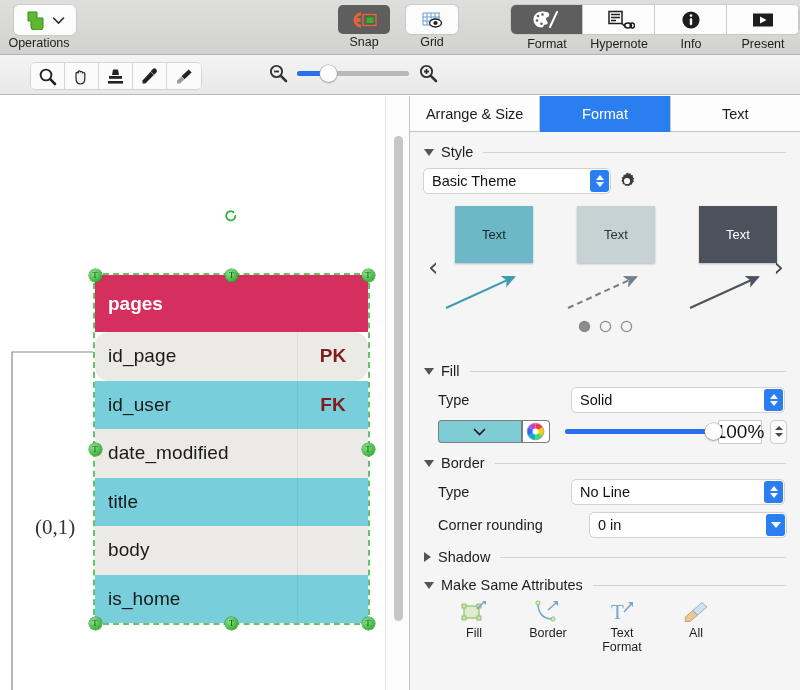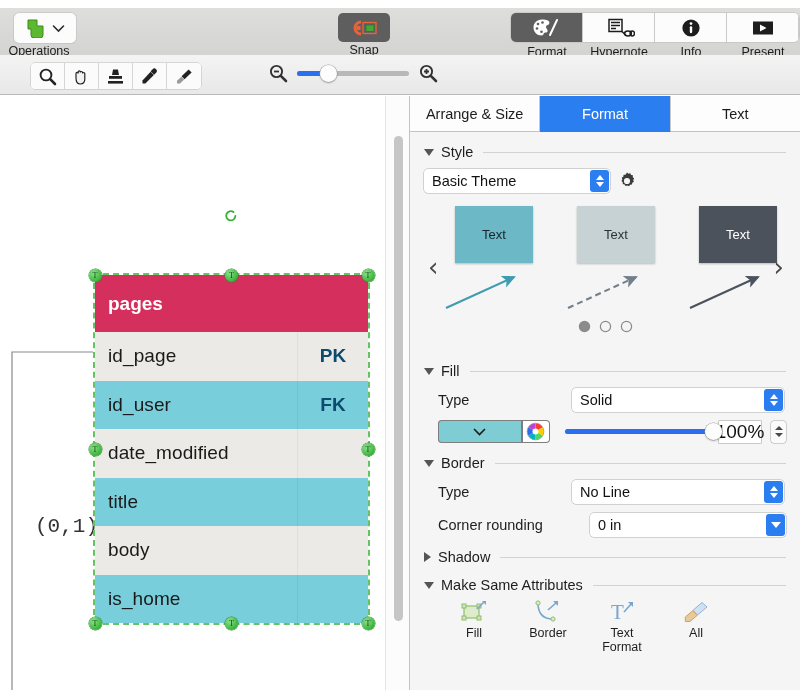--- a/index.html
+++ b/index.html
@@ -7,21 +7,21 @@
     width: 800px; height: 690px;
     font-family: "Liberation Sans", sans-serif;
     overflow: hidden;
     background: #ffffff;
     -webkit-font-smoothing: antialiased;
   }
   #app { position: relative; width: 800px; height: 690px; }
 
   
   .toolbar {
-    position: absolute; left: 0; top: 8px; width: 800px; height: 55px;
+    position: absolute; left: 0; top: 0; width: 800px; height: 55px;
     background: linear-gradient(to bottom, #dededd 0%, #d2d2d1 100%);
     border-bottom: 1px solid #b4b4b3;
   }
   .tb-group { position: absolute; top: 0; height: 55px; }
   .tb-btn {
     display: flex; flex-direction: column; align-items: center;
     justify-content: flex-start; cursor: default;
   }
   .tb-chip {
     background: #fcfcfc; border-radius: 5px;
@@ -100,21 +100,21 @@
   #er-table {
     position: absolute; left: 95px; top: 179px; width: 273px; height: 348px;
     outline: 2px dashed #62c462;
   }
   .er-row { position: relative; width: 100%; display: flex; align-items: center; }
   .er-row .rname {
     font-size: 19px; color: #1a1a1a; padding-left: 13px; letter-spacing: .1px;
   }
   .er-row .rkey {
     position: absolute; right: 0; width: 70px; text-align: center;
-    font-size: 19px; font-weight: bold; color: #0c4a6e;
+    font-size: 19px; font-weight: bold; color: #7f1d1d;
   }
   .er-divider {
     position: absolute; right: 70px; top: 0; bottom: 0; width: 1px; background: rgba(0,0,0,.05);
   }
   #er-header {
     height: 57px; display: flex; align-items: center;
   }
   #er-header .tname {
     font-size: 19px; font-weight: bold; color: #ffffff; padding-left: 13px;
   }
@@ -127,21 +127,21 @@
     display: flex; align-items: center; justify-content: center;
     font-size: 8px; color: #0c4d0c; font-family: "Liberation Serif", serif;
   }
   #rotate-handle {
     position: absolute; left: 224px; top: 113px; width: 14px; height: 14px;
     color: #33b233; font-size: 17px; line-height: 14px;
   }
   #connector { position: absolute; left: 0; top: 0; pointer-events: none; }
   #card-label {
     position: absolute; left: 35px; top: 419px; font-size: 21px; color: #333333;
-    font-family: Liberation Mono, monospace;
+    font-family: Liberation Serif, serif;
   }
 
   
   #panel {
     position: absolute; left: 409px; top: 96px; width: 391px; height: 594px;
     background: #f5f5f5; border-left: 1px solid #c4c4c4;
   }
   #tabs { display: flex; width: 100%; height: 36px; }
   .tab {
     flex: 1; display: flex; align-items: center; justify-content: center;
@@ -249,20 +249,35 @@
           <span>
             <svg width="28" height="18" viewBox="0 0 28 18">
               <path d="M11 3 a5.5 5.5 0 1 0 0 12" fill="none" stroke="#e8623a" stroke-width="3"></path>
               <rect x="6.5" y="7" width="4" height="4" fill="#e8623a"></rect>
               <rect x="13" y="3.5" width="13" height="11" fill="none" stroke="#e8623a" stroke-width="1.4"></rect>
               <rect x="16" y="6" width="8" height="6.5" fill="#4aa63c" stroke="#2f7a28" stroke-width="1"></rect>
             </svg>
           </span>
         </div>
         <div class="tb-label">Snap</div>
+      </div>
+      <div class="tb-btn">
+        <div class="tb-chip sg-chip">
+          <span>
+            <svg width="26" height="18" viewBox="0 0 26 18">
+              <g stroke="#6f9bd1" stroke-width="1">
+                <path d="M4 2 h17 M4 6 h17 M4 10 h17 M4 14 h17"></path>
+                <path d="M4 2 v12 M8 2 v12 M12 2 v12 M16 2 v12 M20 2 v12"></path>
+              </g>
+              <ellipse cx="16.5" cy="12" rx="6" ry="4" fill="#fff" stroke="#1d1d1d" stroke-width="1.3"></ellipse>
+              <circle cx="16.5" cy="12" r="2.1" fill="#1d1d1d"></circle>
+            </svg>
+          </span>
+        </div>
+        <div class="tb-label">Grid</div>
       </div>
     </div>
 
     <div class="tb-group" id="seg-group">
       <div class="seg-wrap">
         <div class="seg-shell">
           <div class="seg-item active">
             <span>
               <svg width="30" height="19" viewBox="0 0 30 19">
                 <path d="M10 1.5 C4.5 1.5 1.5 5.5 1.5 9.5 C1.5 14 5 17.5 9.6 17.5 c2.2 0 1.6-1.9 2.8-2.7 1.1-.7 3.2.4 3.2-2.1 0-1.8-1.6-2.3-1.6-3.8 0-2.2 3.4-1.2 3.4-4.3 0-2-2.9-3.1-7.4-3.1z" fill="#ffffff"></path>
@@ -381,21 +396,21 @@
       <svg width="14" height="14" viewBox="0 0 14 14">
         <path d="M11.4 6.8 a4.6 4.6 0 1 1 -1.9 -3.7" fill="none" stroke="#33b233" stroke-width="1.8" stroke-linecap="round"></path>
       </svg>
     </div>
 
     <div id="er-table">
       <div id="er-header" style="background: rgb(212, 47, 93);">
         <span class="tname">pages</span>
       </div>
       <div id="er-rows">
-          <div class="er-row" style="height: 48.5px; background: rgb(235, 234, 230);">
+          <div class="er-row" style="height: 48.5px; background: rgb(235, 234, 230); border-radius: 14px;">
             <span class="rname">id_page</span>
             <span class="er-divider"></span>
             <span class="rkey">PK</span>
           </div>
           <div class="er-row" style="height: 48.5px; background: rgb(121, 206, 219);">
             <span class="rname">id_user</span>
             <span class="er-divider"></span>
             <span class="rkey">FK</span>
           </div>
           <div class="er-row" style="height: 48.5px; background: rgb(235, 234, 230);">

